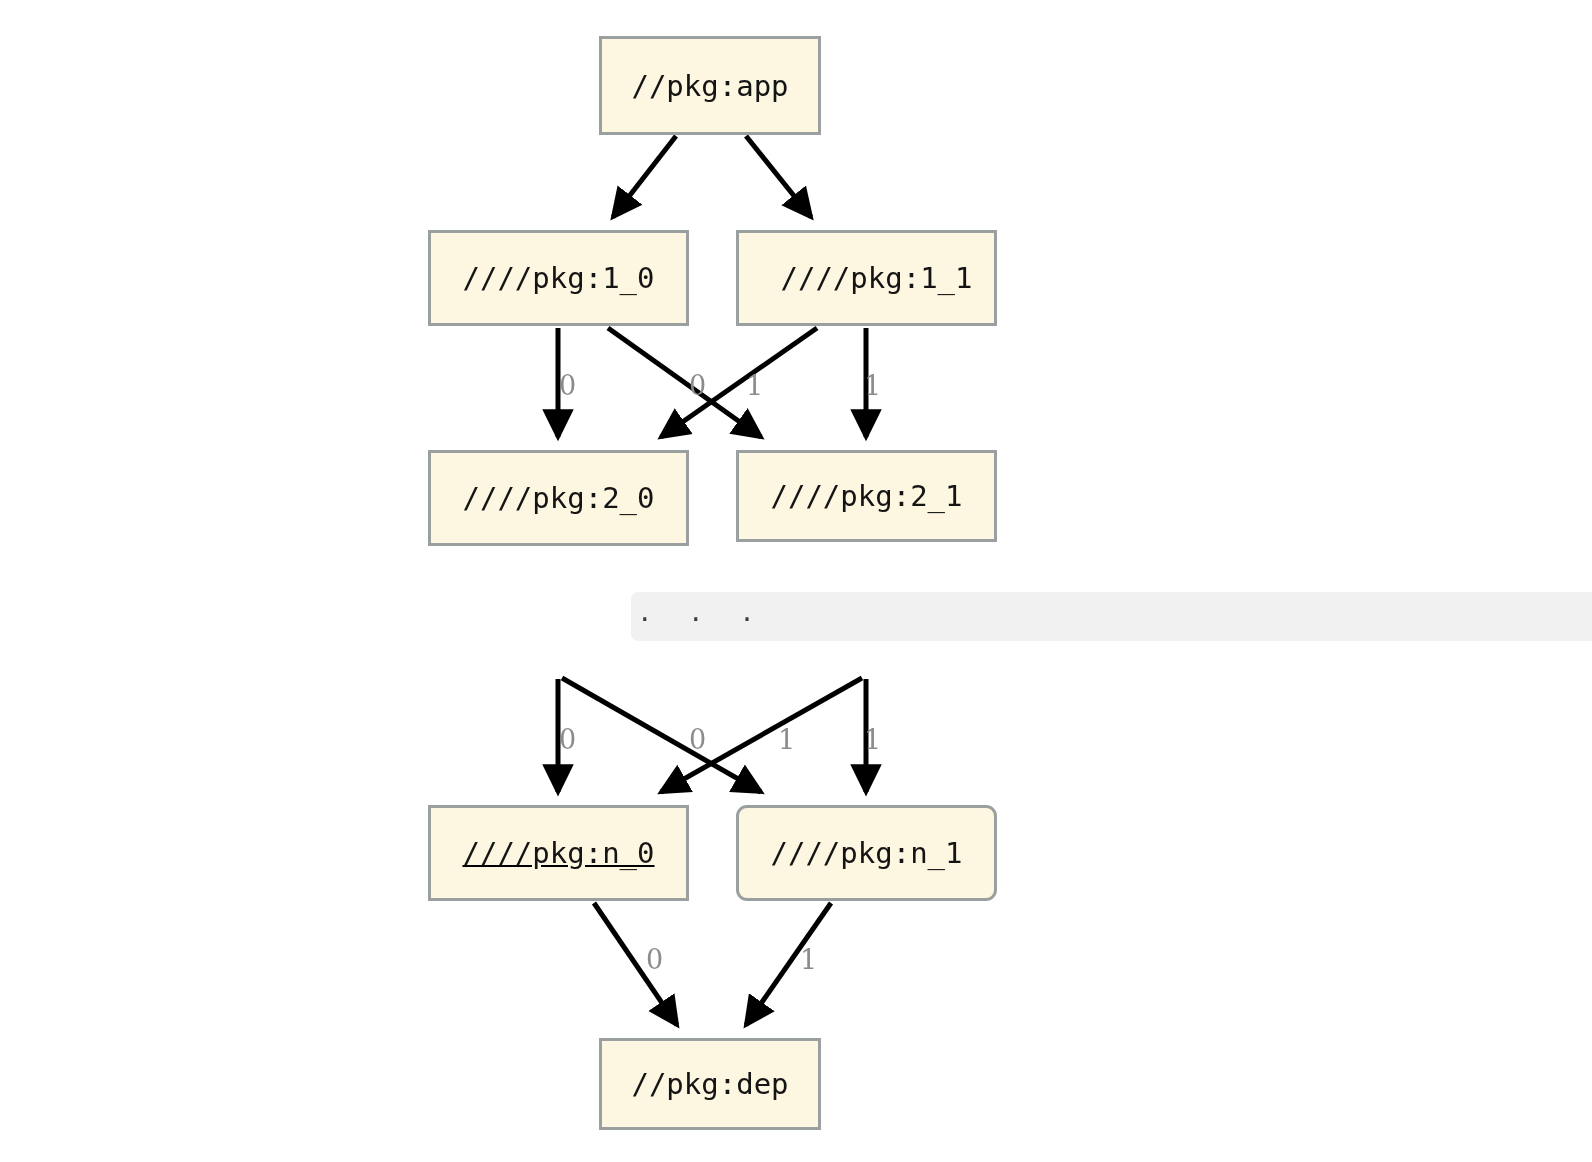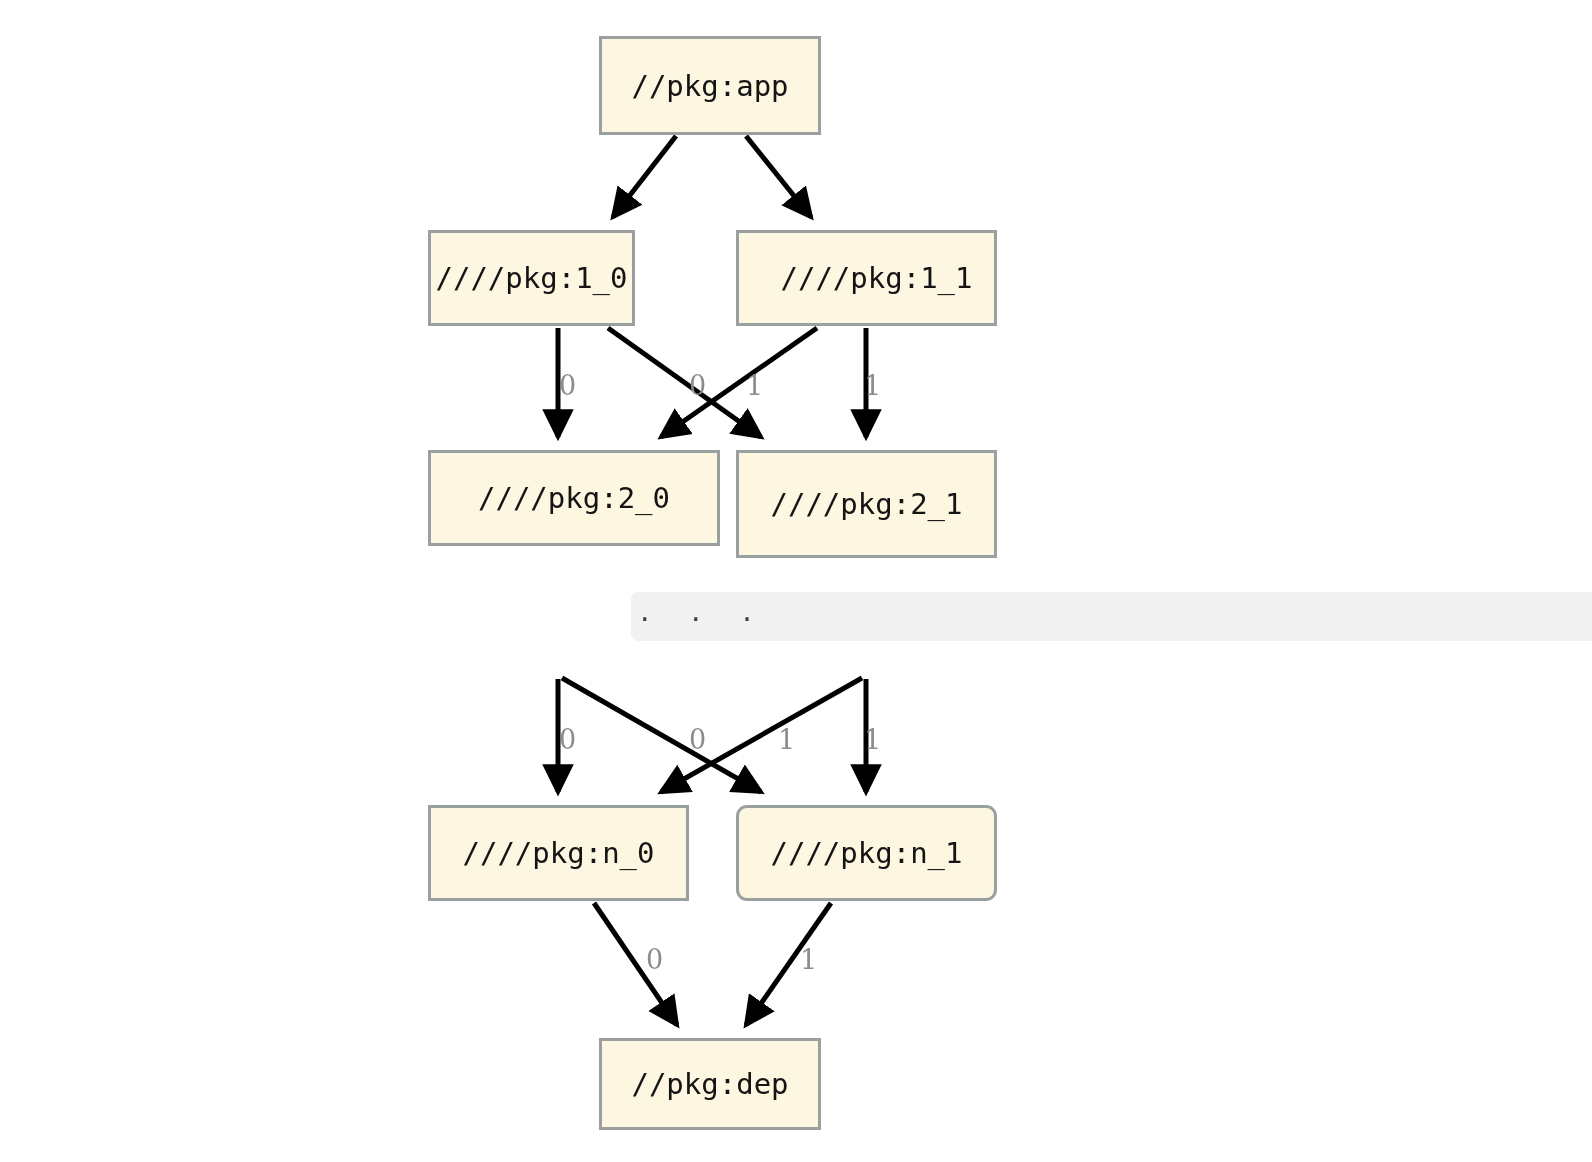--- a/index.html
+++ b/index.html
@@ -126,37 +126,37 @@
 
     <g>
       <path d="M 803 903 L 718 1025" stroke="#000000" stroke-width="5" fill="none" marker-end="url(#arrow)"></path>
     </g>
   </svg>
 
   <div class="node-box" style="left:571px; top:36px; width:222px; height:99px;">
     <span class="node-label">//pkg:app</span>
   </div>
 
-  <div class="node-box" style="left:400px; top:230px; width:207px; height:96px;">
+  <div class="node-box" style="left:400px; top:230px; width:261px; height:96px;">
     <span class="node-label">////pkg:1_0</span>
   </div>
 
   <div class="node-box" style="left:708px; top:230px; width:261px; height:96px;padding-left:20px;">
     <span class="node-label">////pkg:1_1</span>
   </div>
 
-  <div class="node-box" style="left:400px; top:450px; width:292px; height:96px;">
+  <div class="node-box" style="left:400px; top:450px; width:261px; height:96px;">
     <span class="node-label">////pkg:2_0</span>
   </div>
 
-  <div class="node-box" style="left:708px; top:450px; width:261px; height:108px;">
+  <div class="node-box" style="left:708px; top:450px; width:261px; height:92px;">
     <span class="node-label">////pkg:2_1</span>
   </div>
 
-  <div class="node-box" style="left:400px; top:805px; width:261px; height:96px;">
+  <div class="node-box" style="left:400px; top:805px; width:261px; height:96px;text-decoration:underline;">
     <span class="node-label">////pkg:n_0</span>
   </div>
 
   <div class="node-box" style="left:708px; top:805px; width:261px; height:96px;border-radius:11px;">
     <span class="node-label">////pkg:n_1</span>
   </div>
 
   <div class="node-box" style="left:571px; top:1038px; width:222px; height:92px;">
     <span class="node-label">//pkg:dep</span>
   </div>

